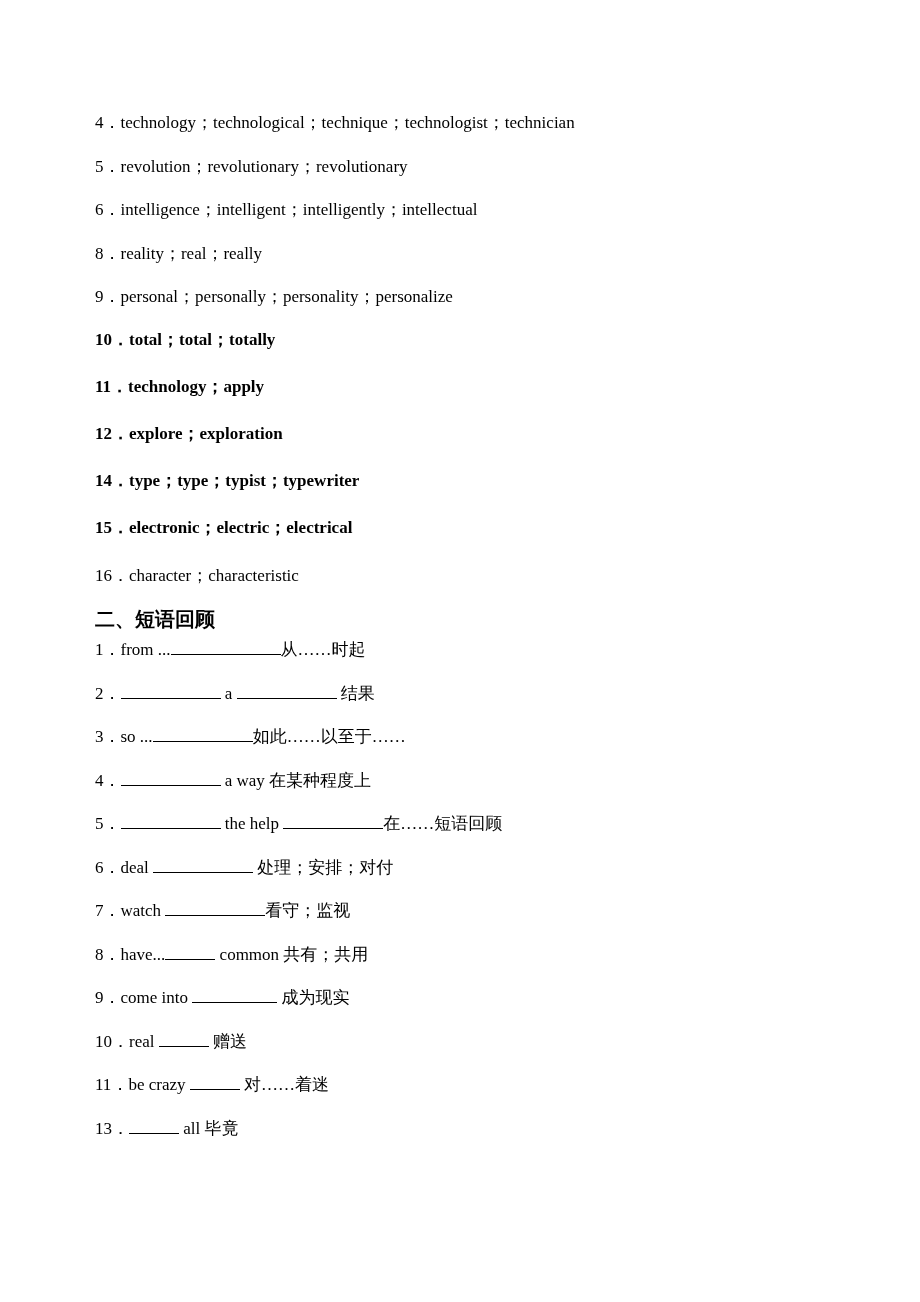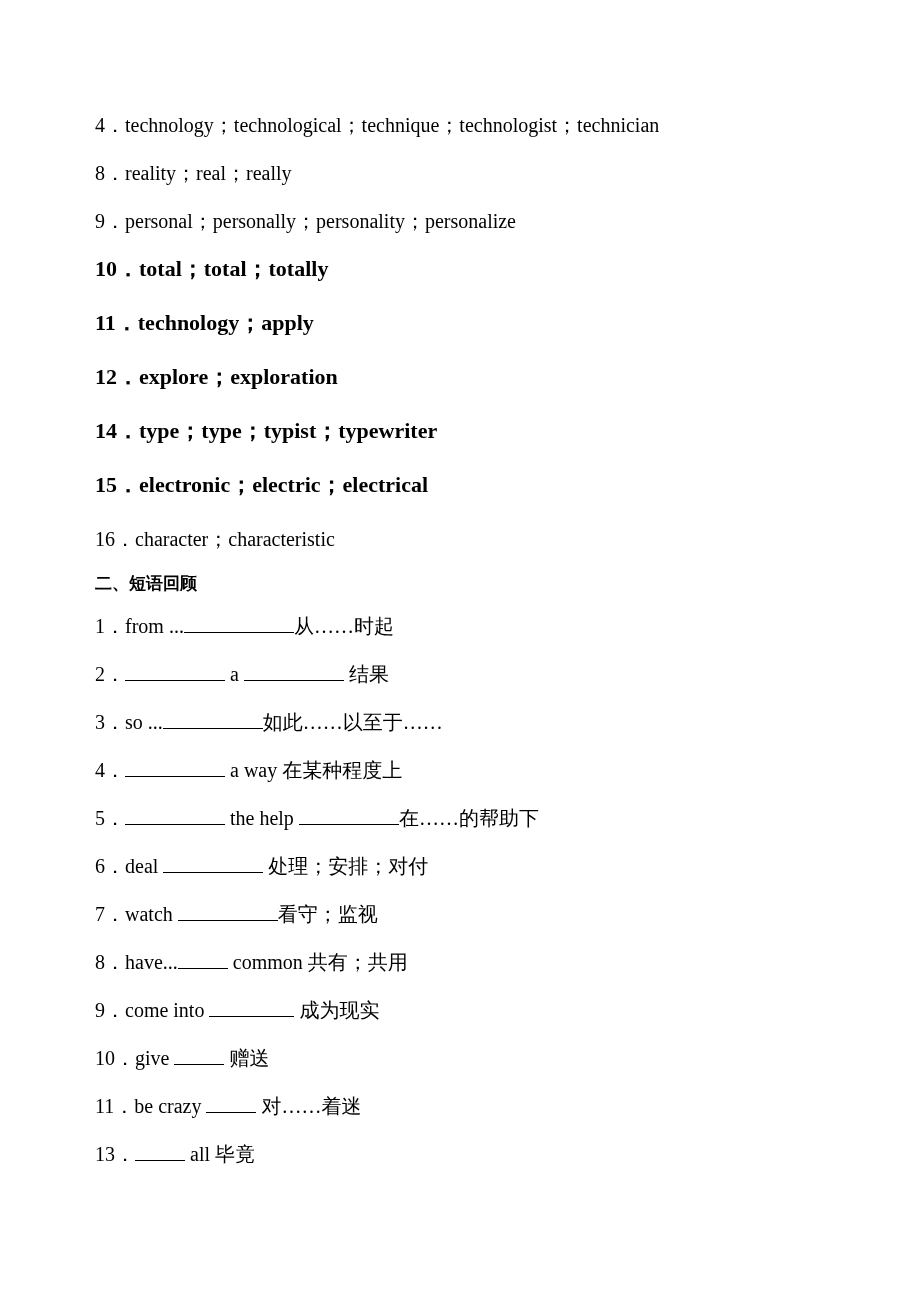--- a/index.html
+++ b/index.html
@@ -8,57 +8,63 @@
     background: #ffffff;
     font-family: "SimSun", "宋体", serif;
     width: 920px;
   }
   .page {
     padding: 110px 95px 60px 95px;
     box-sizing: border-box;
     width: 920px;
   }
   .line {
-    font-size: 20px;
+    font-size: 17px;
     line-height: 1.5;
     margin-bottom: 18px;
     color: #000000;
   }
   .bold-line {
-    font-size: 22px;
+    font-size: 17px;
     font-weight: bold;
     margin-bottom: 24px;
     margin-top: 6px;
     color: #000000;
     font-family: "SimSun", "宋体", serif;
   }
   .section-heading {
-    font-size: 17px;
+    font-size: 20px;
     font-weight: bold;
-    margin-bottom: 16px;
+    margin-bottom: 4px;
     color: #000000;
   }
   .blank {
     display: inline-block;
     border-bottom: 1px solid #000;
     height: 1em;
     vertical-align: baseline;
   }
   .blank-short { width: 50px; }
   .blank-med { width: 85px; }
   .blank-long { width: 100px; }
   .blank-xlong { width: 110px; }
 </style>
 </head>
 <body>
 
 <div class="page">
 
   <div class="line">
     <span>4</span>．<span>technology；technological；technique；technologist；technician</span>
+  </div>
+  <div class="line">
+    <span>5</span>．<span>revolution；revolutionary；revolutionary</span>
+  </div>
+  <div class="line">
+    <span>6</span>．<span>intelligence；intelligent；intelligently；intellectual</span>
   </div>
   <div class="line">
     <span>8</span>．<span>reality；real；really</span>
   </div>
   <div class="line">
     <span>9</span>．<span>personal；personally；personality；personalize</span>
   </div>
 
   <div class="bold-line">
     <span>10</span>．<span>total；total；totally</span>
@@ -93,41 +99,41 @@
 
   <div class="line">
     <span>3</span>．<span>so ...</span><span class="blank blank-long"></span><span>如此……以至于……</span>
   </div>
 
   <div class="line">
     <span>4</span>．<span class="blank blank-long"></span><span> a way 在某种程度上</span>
   </div>
 
   <div class="line">
-    <span>5</span>．<span class="blank blank-long"></span><span> the help </span><span class="blank blank-long"></span><span>在……的帮助下</span>
+    <span>5</span>．<span class="blank blank-long"></span><span> the help </span><span class="blank blank-long"></span><span>在……短语回顾</span>
   </div>
 
   <div class="line">
     <span>6</span>．<span>deal </span><span class="blank blank-long"></span><span> 处理；安排；对付</span>
   </div>
 
   <div class="line">
     <span>7</span>．<span>watch </span><span class="blank blank-long"></span><span>看守；监视</span>
   </div>
 
   <div class="line">
     <span>8</span>．<span>have...</span><span class="blank blank-short"></span><span> common      共有；共用</span>
   </div>
 
   <div class="line">
     <span>9</span>．<span>come into </span><span class="blank blank-med"></span><span>  成为现实</span>
   </div>
 
   <div class="line">
-    <span>10</span>．<span>give </span><span class="blank blank-short"></span><span>  赠送</span>
+    <span>10</span>．<span>real </span><span class="blank blank-short"></span><span>  赠送</span>
   </div>
 
   <div class="line">
     <span>11</span>．<span>be crazy </span><span class="blank blank-short"></span><span>  对……着迷</span>
   </div>
 
 
   <div class="line">
     <span>13</span>．<span class="blank blank-short"></span><span> all  毕竟</span>
   </div>

